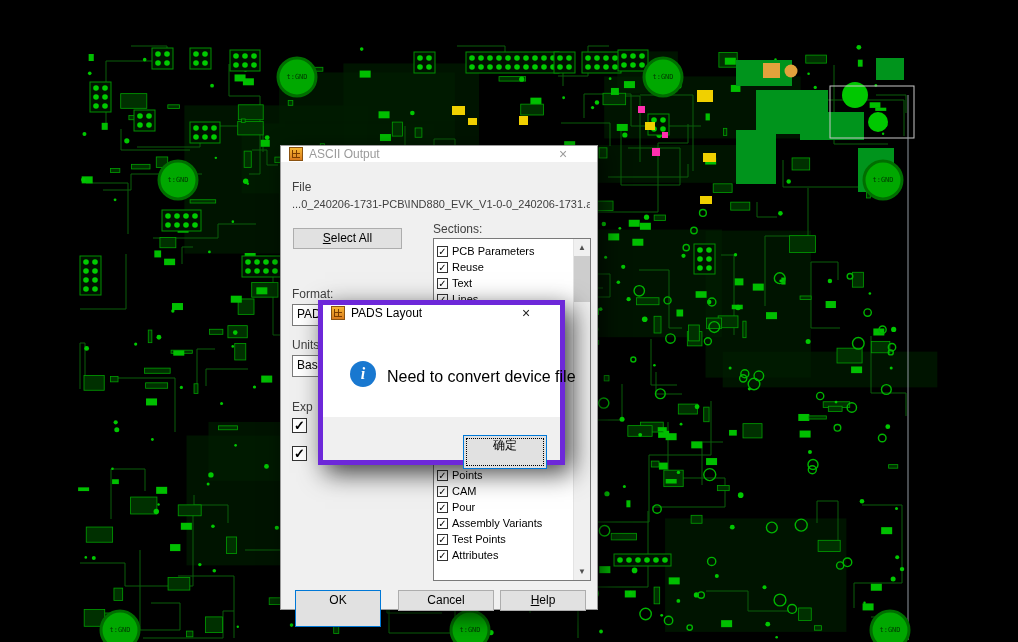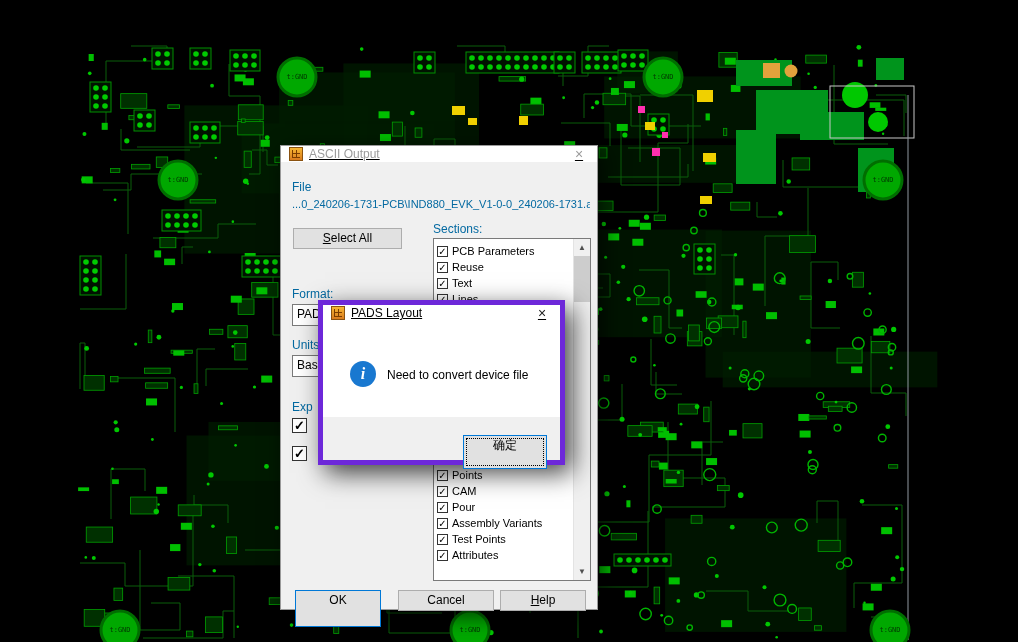--- a/index.html
+++ b/index.html
@@ -8,35 +8,35 @@
   #screen{position:relative;width:1018px;height:642px;background:#000;overflow:hidden;}
   #pcb{position:absolute;left:0;top:0;}
 
   
   .dialog{position:absolute;}
   #ascii-dialog{left:280px;top:145px;width:318px;height:465px;z-index:10;
     background:#f0f0f0;border:1px solid #9a9a9a;box-shadow:5px 6px 20px rgba(0,0,0,.65);}
   #msgbox{left:318px;top:300px;width:247px;height:165px;z-index:20;
     background:#fff;border:5px solid #6d28d9;box-shadow:7px 8px 24px rgba(0,0,0,.75);}
 
-  .titlebar{height:16px;display:flex;align-items:center;padding:0 4px 0 8px;background:#fff;text-decoration:underline;}
+  .titlebar{height:16px;display:flex;align-items:center;padding:0 20px 0 8px;background:#fff;}
   .titlebar .title{flex:1;font-size:12px;white-space:nowrap;}
   #ascii-dialog .title{color:#9b9b9b;}
   #msgbox .title{color:#000;}
   .close-btn{width:28px;height:24px;text-align:center;line-height:24px;font-size:14px;cursor:default;}
   #ascii-dialog .close-btn{color:#9b9b9b;}
   #msgbox .close-btn{color:#222;}
   .pads-icon{width:14px;height:14px;margin-right:6px;flex:0 0 14px;
     background:linear-gradient(#f7b733,#d97b1e);border:1px solid #8a5210;position:relative;}
   .pads-icon::after{content:"";position:absolute;inset:2px;
     background:repeating-linear-gradient(90deg,#7a3c00 0 1px,transparent 1px 4px),
                repeating-linear-gradient(0deg,#7a3c00 0 1px,transparent 1px 4px);}
 
   .dlg-body{position:absolute;left:0;right:0;top:28px;bottom:0;background:#f0f0f0;font-size:12px;color:#000;}
-  .label{position:absolute;font-size:12px;color:#0369a1;white-space:nowrap;}
+  .label{position:absolute;font-size:12px;color:#404040;white-space:nowrap;}
   .small{font-size:11px;}
 
   .btn{position:absolute;background:#e1e1e1;border:1px solid #adadad;font-size:12px;
     color:#000;text-align:center;line-height:19px;cursor:default;white-space:nowrap;}
   .btn.default{border-color:#0078d7;}
 
   .combo{position:absolute;width:129px;height:22px;background:#fff;border:1px solid #7a7a7a;
     padding:2px 4px;font-size:12px;overflow:hidden;white-space:nowrap;}
   .combo .arrow{position:absolute;right:4px;top:4px;font-size:9px;color:#444;}
 
@@ -54,21 +54,21 @@
   .sb-thumb{position:absolute;left:0;top:17px;width:16px;height:46px;background:#cdcdcd;}
 
   .big-cb{position:absolute;width:15px;height:15px;background:#fff;border:1px solid #333;
     font-size:13px;line-height:13px;text-align:center;font-weight:bold;color:#000;}
 
   
   .msg-strip{position:absolute;left:0;right:0;bottom:0;height:43px;background:#f0f0f0;}
   .info-icon{position:absolute;left:27px;top:56px;width:26px;height:26px;border-radius:50%;
     background:#1978d0;color:#fff;font-size:16px;font-weight:bold;text-align:center;line-height:25px;
     font-family:"Liberation Serif",serif;font-style:italic;}
-  .msg-text{position:absolute;left:64px;top:63px;font-size:12px;color:#000;white-space:nowrap;}
+  .msg-text{position:absolute;left:64px;top:63px;font-size:16px;color:#000;white-space:nowrap;}
   #msg-ok{left:140px;top:130px;width:84px;height:34px;outline:1px dotted #000;outline-offset:-4px;}
 
   
   #btn-ok{left:14px;top:416px;width:86px;height:37px;}
   #btn-cancel{left:117px;top:416px;width:96px;height:21px;}
   #btn-help{left:219px;top:416px;width:86px;height:21px;text-align:center;}
 </style>
 </head>
 <body>
 

